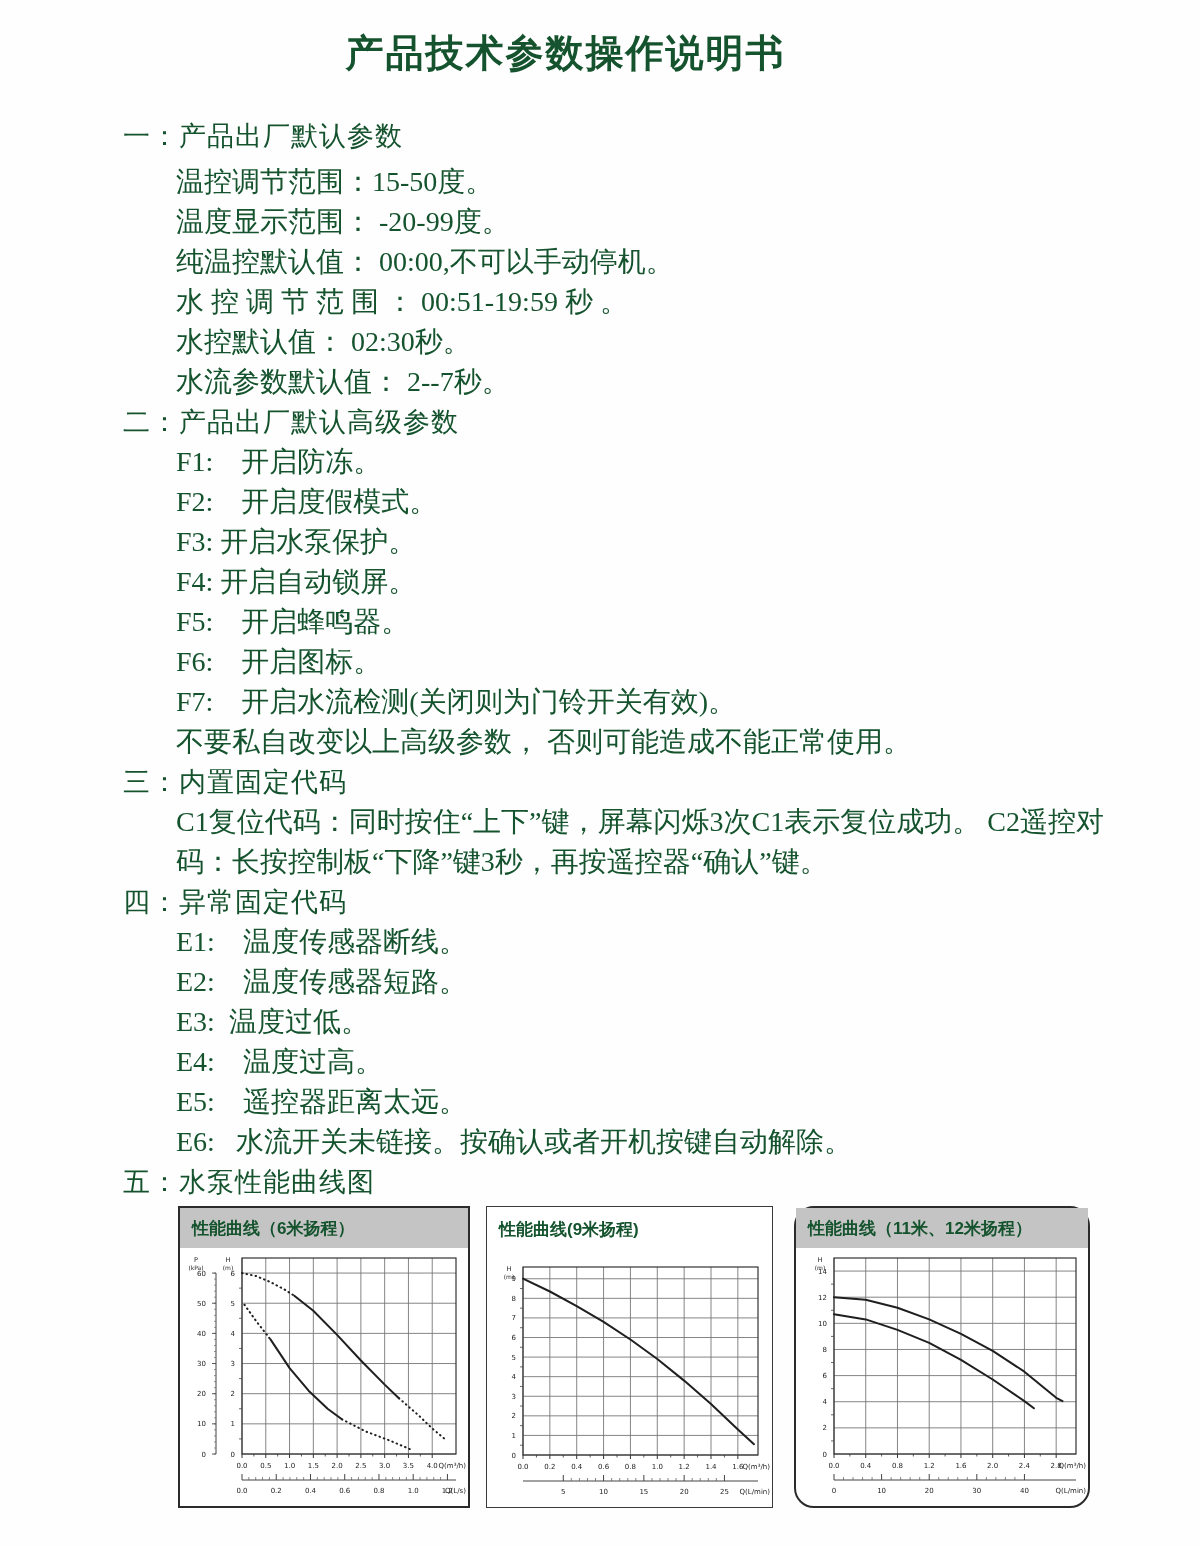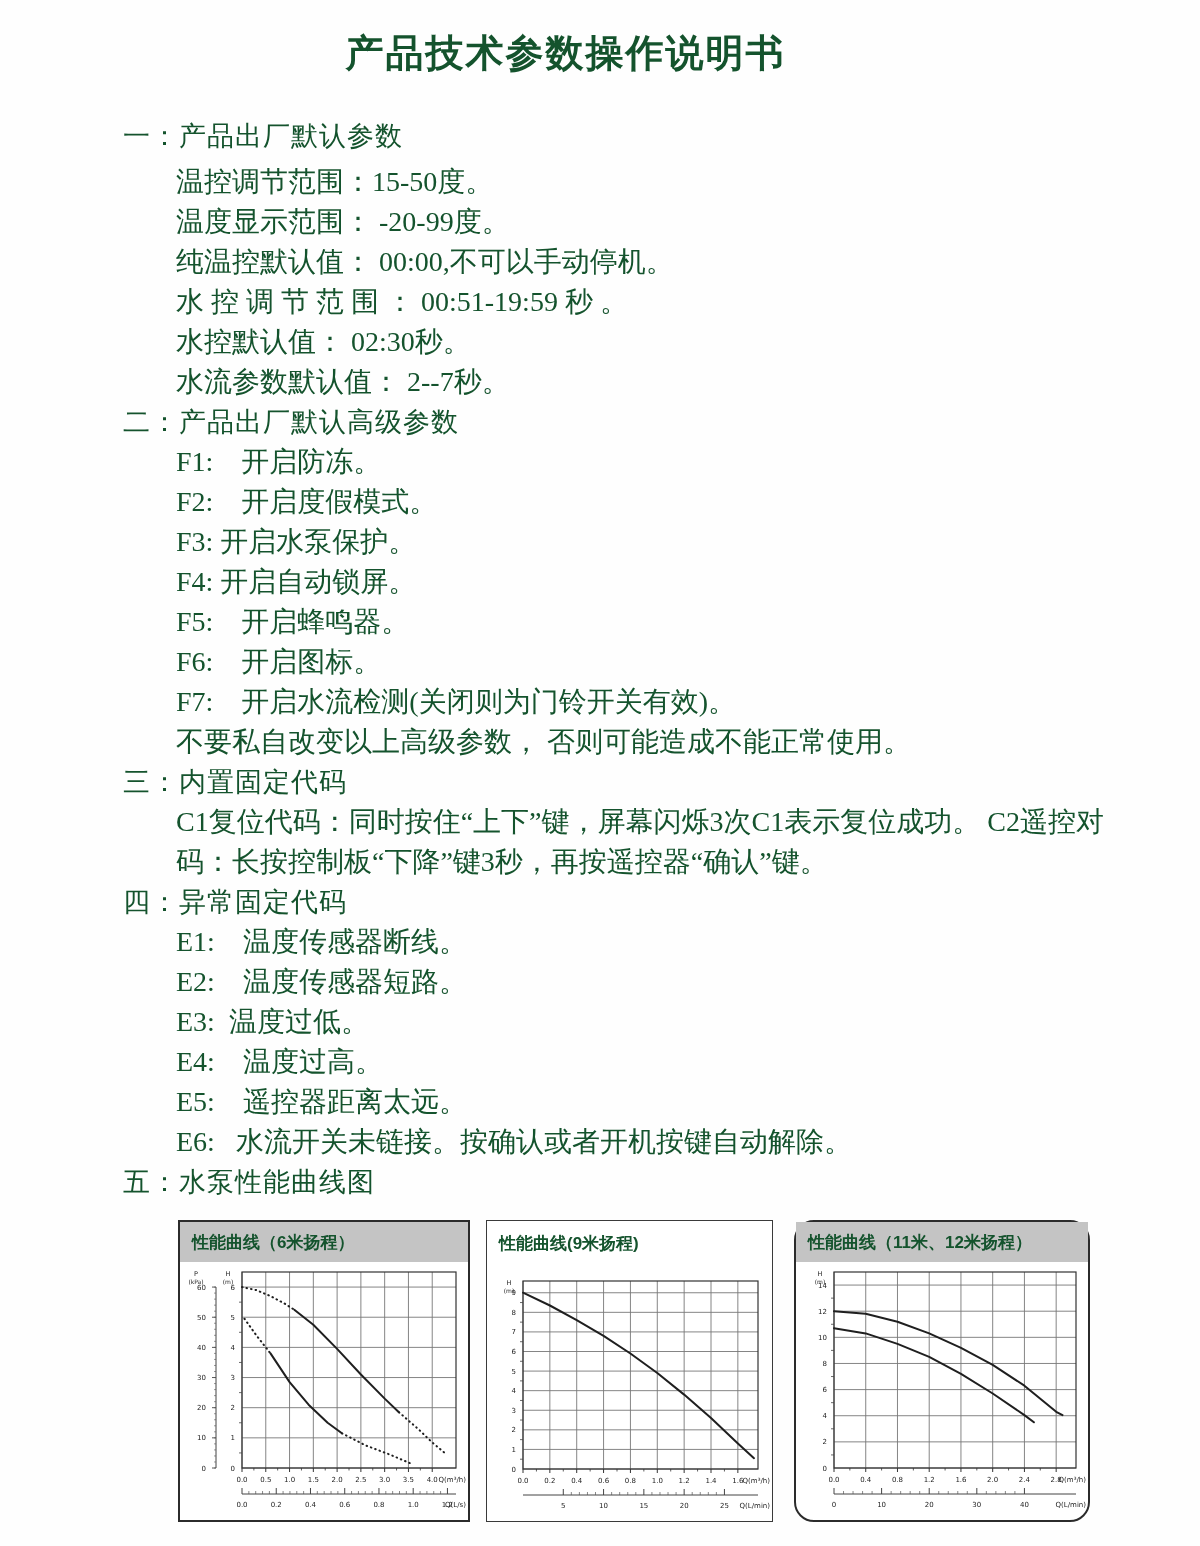--- a/index.html
+++ b/index.html
@@ -7,21 +7,21 @@
         font-family:"Liberation Serif","DejaVu Serif",serif;overflow:hidden;padding-left:28px;}
   .title{margin:0;padding-top:30px;width:1075px;text-align:center;
          font-family:"Liberation Sans","DejaVu Sans",sans-serif;
          font-size:38px;font-weight:bold;line-height:46px;letter-spacing:2px;}
   .gap-title{height:40px;}
   .gap-s1{height:6px;}
   .h2{margin:0 0 0 95px;font-family:"Liberation Sans","DejaVu Sans",sans-serif;
       font-size:27px;font-weight:normal;line-height:40px;letter-spacing:1px;}
   .ln{margin-left:148px;font-size:28px;line-height:40px;white-space:pre-wrap;}
   .charts{position:relative;height:312px;margin-top:4px;}
-  .cbox{position:absolute;top:14px;border:2px solid #2b2b2b;background:#fff;box-sizing:border-box;}
+  .cbox{position:absolute;top:0;border:2px solid #2b2b2b;background:#fff;box-sizing:border-box;}
   .cbox.b1{left:150px;width:292px;height:302px;}
   .cbox.b2{left:458px;width:287px;height:302px;border-width:1px;border-color:#3a3a3a;}
   .cbox.b3{left:766px;width:296px;height:302px;border-radius:20px;}
   .chead{height:40px;display:flex;align-items:center;padding-left:12px;
          font-family:"Liberation Sans","DejaVu Sans",sans-serif;font-weight:bold;font-size:17px;}
   .chead.gray{background:#c4c4c4;}
   .chead.plain{background:#fff;height:44px;}
   .cplot svg{display:block;width:100%;}
 </style>
 </head>

